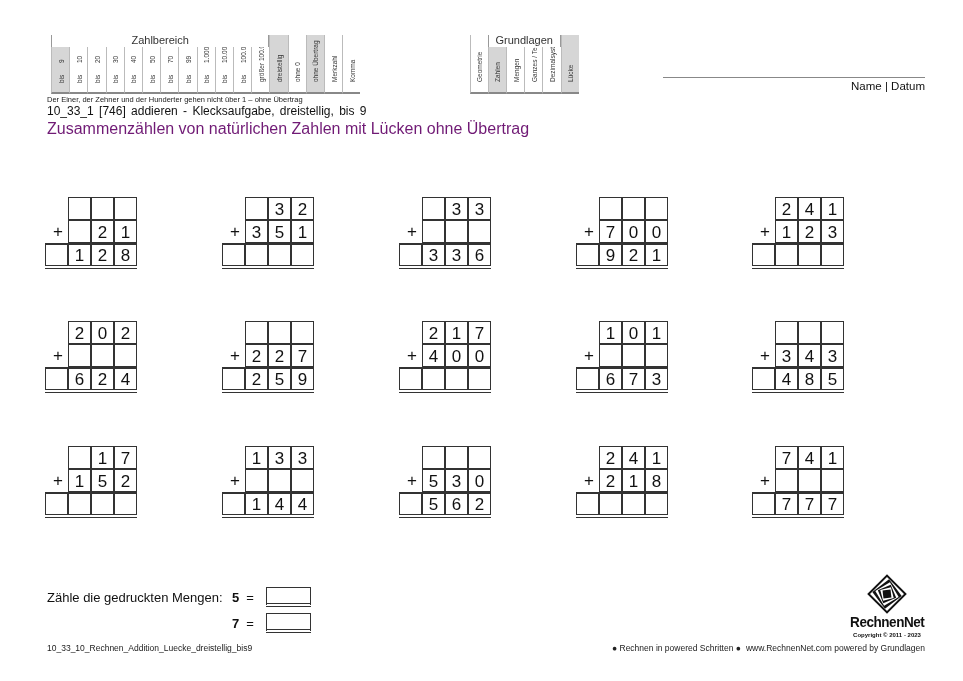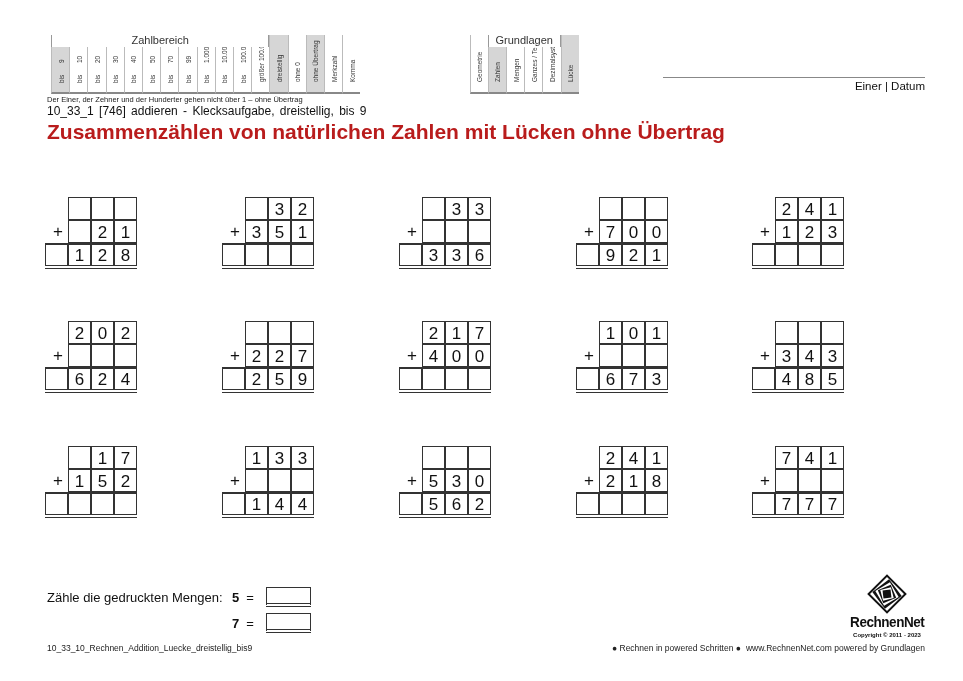--- a/index.html
+++ b/index.html
@@ -11,21 +11,21 @@
   .cat-group { position: absolute; top: 0; height: 59px; }
   .cat-group .grp-title { position: absolute; top: 0; left: 0; right: 0; height: 12px; font-size: 11px; line-height: 11px; text-align: center; color: #333; border-left: 1px solid #999; border-right: 1px solid #999; }
   .cell { position: absolute; top: 12px; height: 47px; border-left: 1px solid #bbb; border-bottom: 2px solid #888; overflow: hidden; }
   .cell.tall { top: 0; height: 59px; }
   .cell.shade { background: #d6d6d6; }
   .cell .vtext { position: absolute; left: 50%; bottom: 3px; transform-origin: 0 0; transform: rotate(-90deg) translate(0, -50%); white-space: nowrap; font-size: 6.5px; color: #333; }
   .cell .bis { position: absolute; left: 50%; bottom: 2px; transform-origin: 0 0; transform: rotate(-90deg) translate(0,-50%); font-size: 6.5px; color: #333; }
 
   .sub-note { position: absolute; left: 47px; top: 95px; font-size: 7.5px; color: #222; }
   .code-line { position: absolute; left: 47px; top: 104px; font-size: 12px; color: #111; word-spacing: 2px; }
-  .page-title { position: absolute; left: 47px; top: 120px; font-size: 21px; font-weight: bold; color: #b91c1c; }
+  .page-title { position: absolute; left: 47px; top: 120px; font-size: 16px; font-weight: normal; color: #701a75; }
 
   .name-line { position: absolute; left: 663px; top: 77px; width: 262px; border-top: 1px solid #888; }
   .name-label { position: absolute; right: 38px; top: 80px; font-size: 11.5px; color: #111; }
 
   
   .problem { position: absolute; width: 92px; height: 72px; }
   .problem .row { position: absolute; left: 0; height: 23px; width: 92px; }
   .problem .c { position: absolute; width: 23px; height: 23px; font-size: 17px; line-height: 23px; text-align: center; color: #111; }
   .problem .row.top .c, .problem .row.mid .c { border: 1px solid #333; }
   .problem .row.res .c { border: 1px solid #333; }
@@ -141,21 +141,21 @@
         <span class="vtext">Lücke</span>
       </div>
     </div>
   </div>
 
 <div class="sub-note">Der Einer, der Zehner und der Hunderter gehen nicht über 1 – ohne Übertrag</div>
 <div class="code-line">10_33_1   [746]   addieren - Klecksaufgabe, dreistellig, bis 9</div>
 <div class="page-title">Zusammenzählen von natürlichen Zahlen mit Lücken ohne Übertrag</div>
 
 <div class="name-line"></div>
-<div class="name-label">Einer | Datum</div>
+<div class="name-label">Name | Datum</div>
 
 <div id="problems">
     <div class="problem" style="left: 45px; top: 197px;">
       <div class="row top" style="top: 0px;">
         <div class="c" style="left: 23px;"></div>
         <div class="c" style="left: 46px;"></div>
         <div class="c" style="left: 69px;"></div>
       </div>
       <div class="row mid" style="top: 23px;">
         <div class="plus">+</div>

